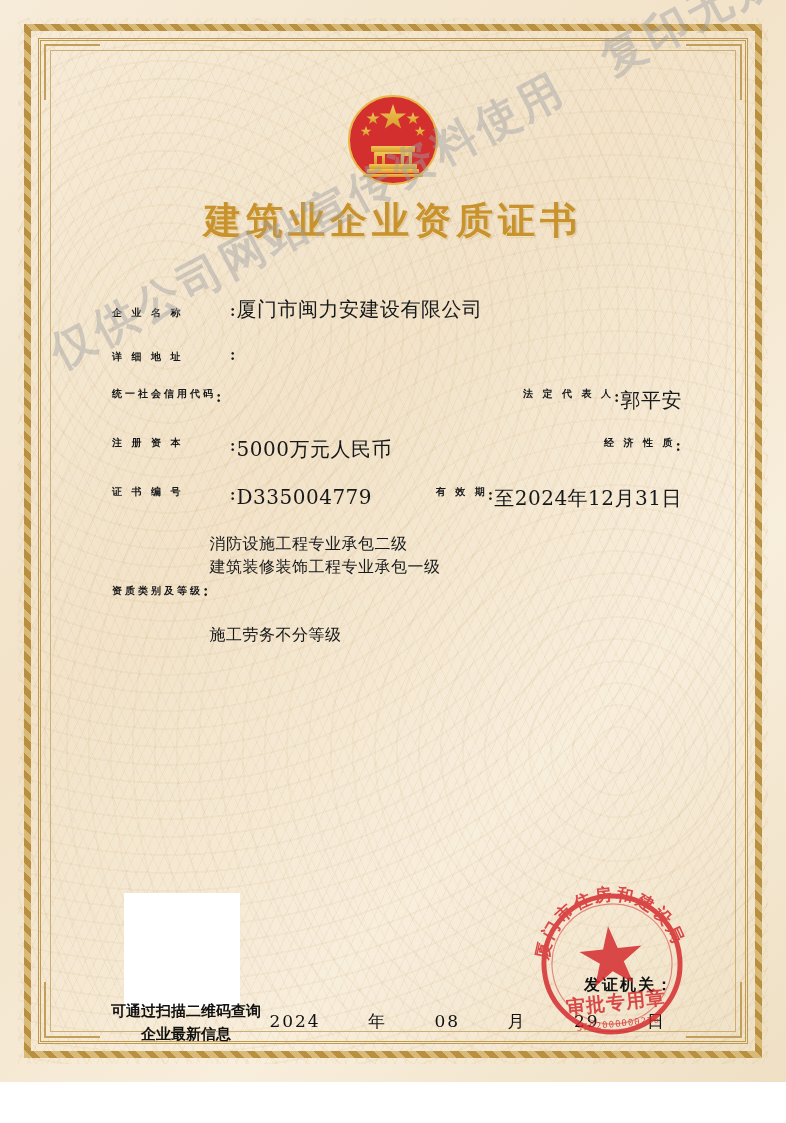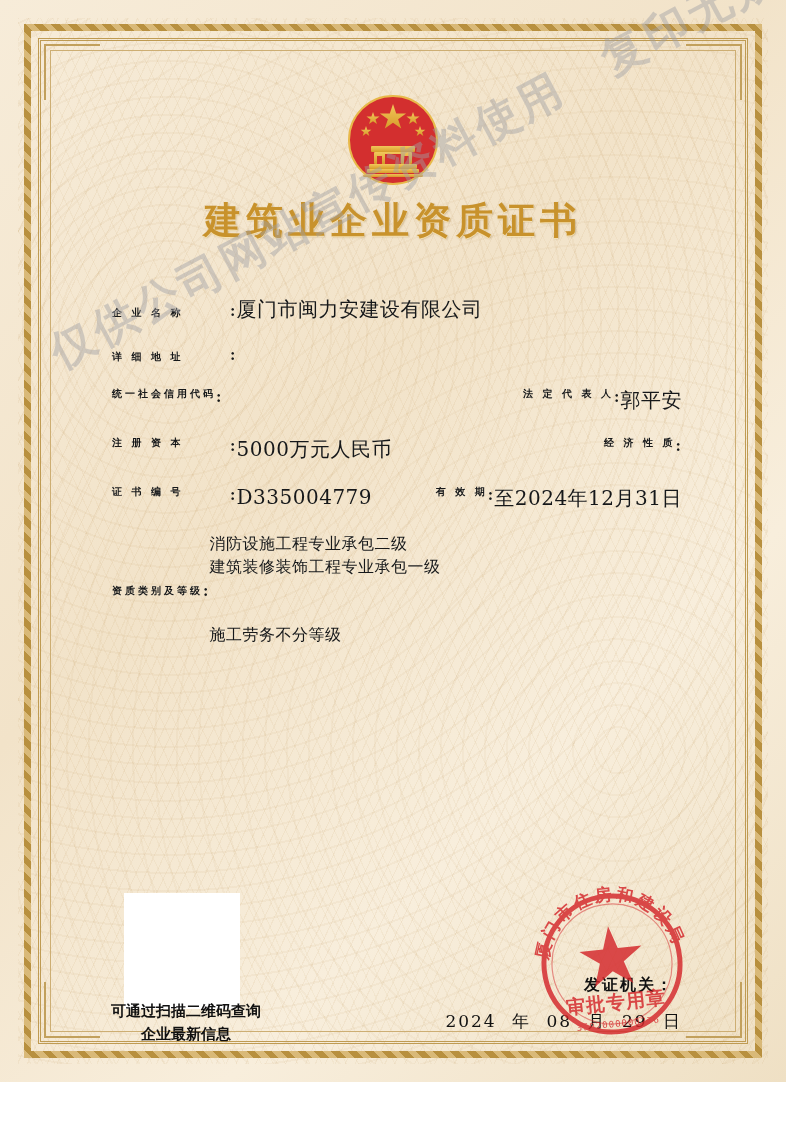--- a/index.html
+++ b/index.html
@@ -209,21 +209,21 @@
   }
   .issue-date {
     position: absolute;
     right: 100px;
     top: 1010px;
     font-family: "DejaVu Serif", serif;
     font-size: 17px;
     letter-spacing: 2px;
     color: #111;
   }
-  .issue-date span { margin: 0 4px; }
+  .issue-date span { margin: 0 20px; }
 
   
   .seal {
     position: absolute;
     right: 88px;
     top: 878px;
     width: 172px;
     height: 172px;
     opacity: .82;
     transform: rotate(-6deg);

